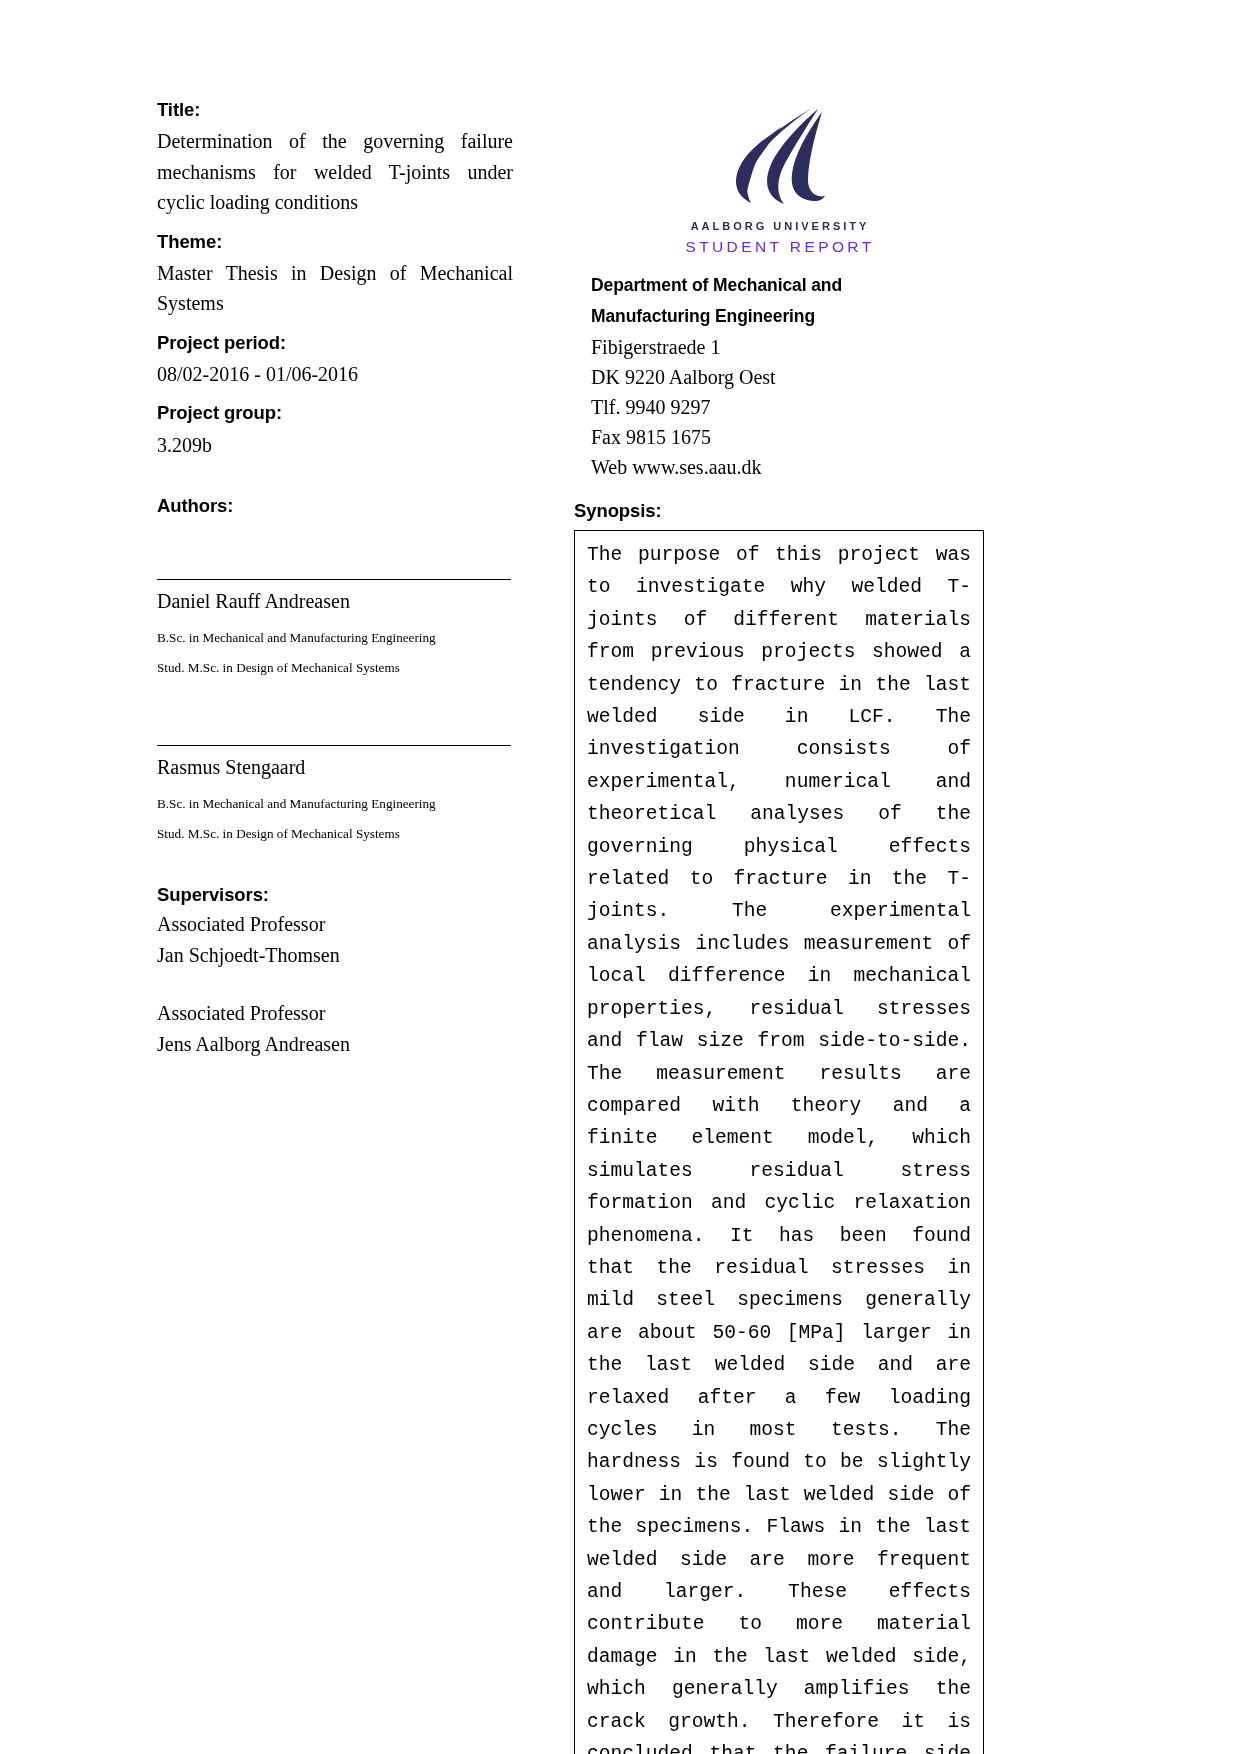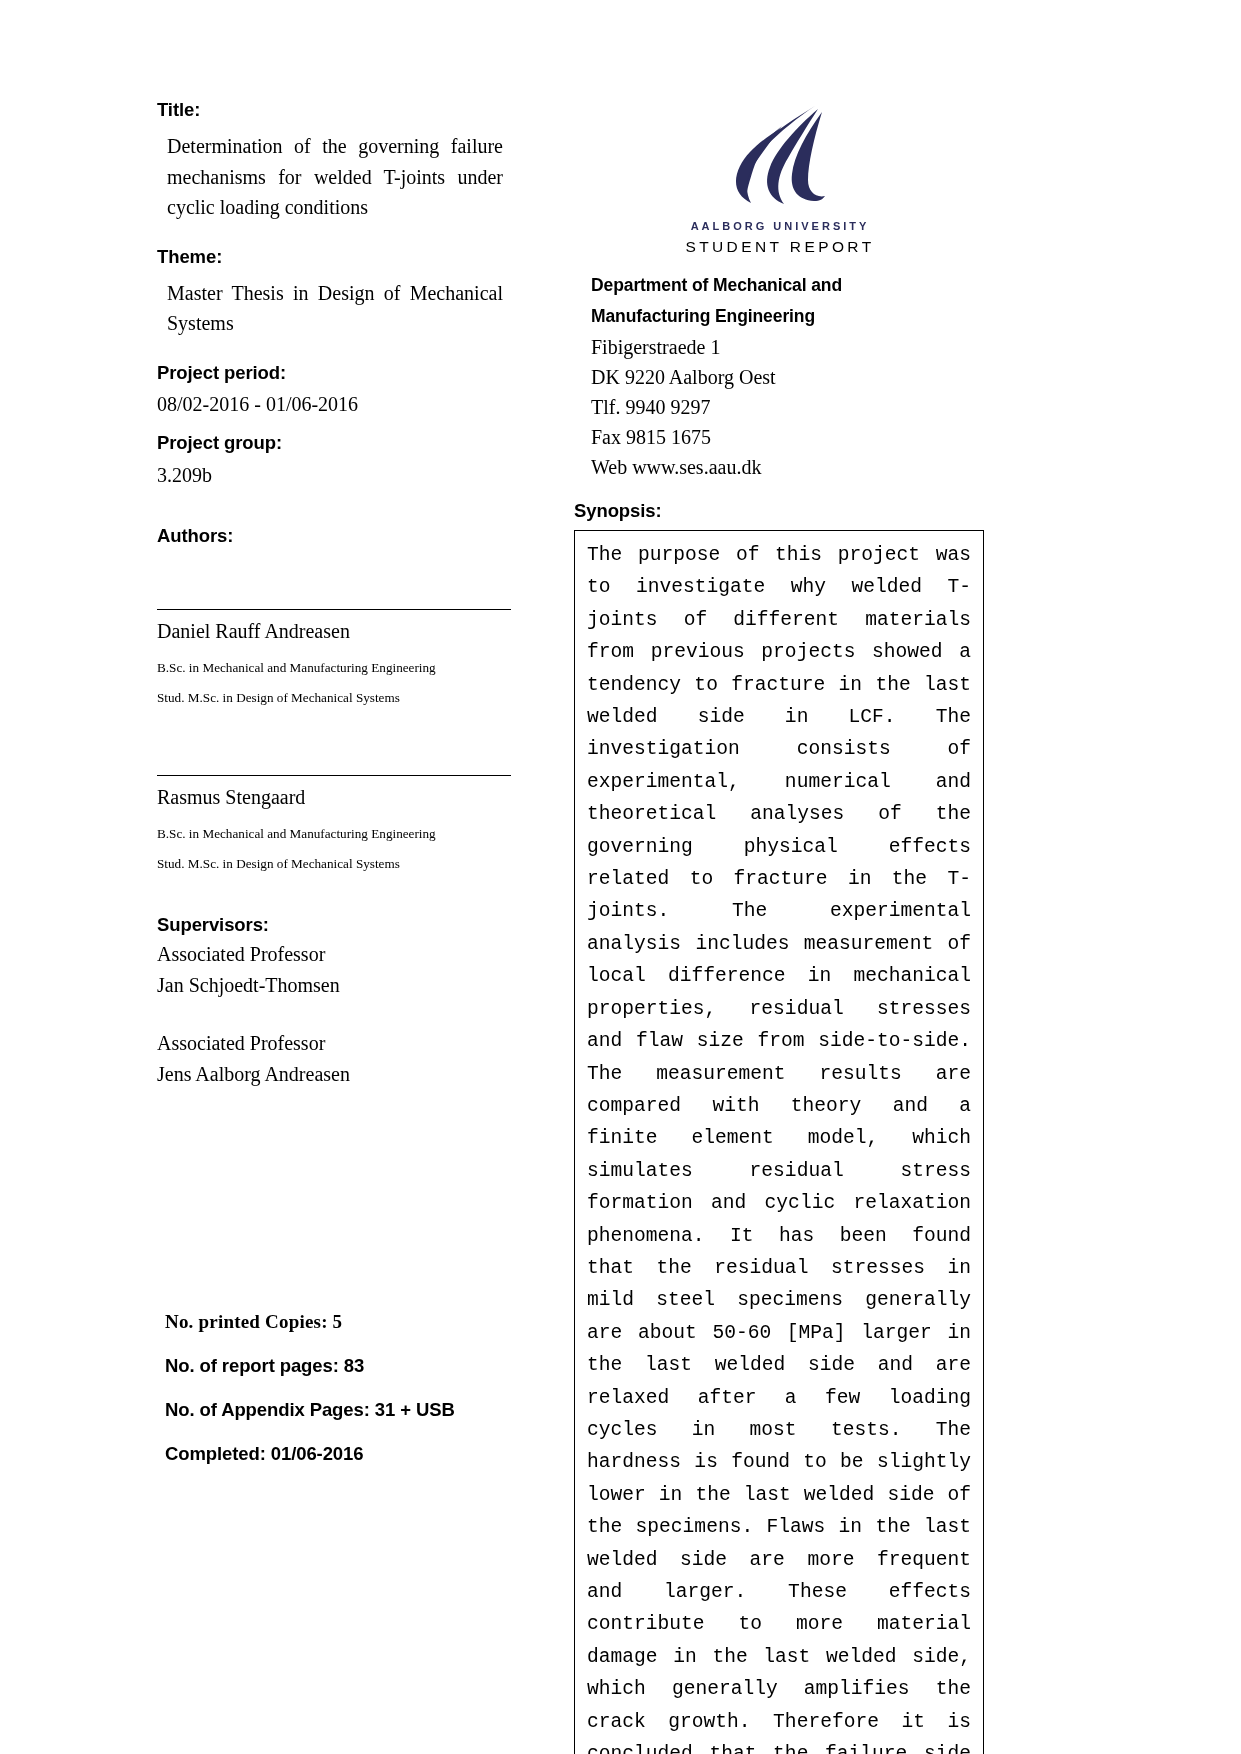--- a/index.html
+++ b/index.html
@@ -44,21 +44,21 @@
     line-height: 1.25;
     letter-spacing: -0.1px;
     margin: 0 0 5px 0;
   }
   .serif-body {
     font-family: "Liberation Serif", "DejaVu Serif", serif;
     font-size: 20px;
     line-height: 30.5px;
     text-align: justify;
     text-justify: inter-word;
-    margin: 10px;
+    margin: 0;
   }
   .serif-line {
     font-family: "Liberation Serif", "DejaVu Serif", serif;
     font-size: 20px;
     line-height: 30.5px;
     margin: 0;
     white-space: nowrap;
   }
   .gap-lg { height: 17px; }
   .gap-md { height: 12px; }
@@ -258,45 +258,39 @@
 
     <div class="sup-gap"></div>
 
     <div class="sup-entry">
       <p class="serif-line">Associated Professor</p>
       <p class="serif-line">Jens Aalborg Andreasen</p>
     </div>
 
   </div>
 
-  <div class="meta-block">
-    <p class="meta-serif-bold">No. printed Copies: 5</p>
-    <p class="meta-sans-bold">No. of report pages: 83</p>
-    <p class="meta-sans-bold">No. of Appendix Pages: 31 + USB</p>
-    <p class="meta-sans-bold">Completed: 01/06-2016</p>
-  </div>
 
   <div class="col-right">
 
     <div class="logo-wrap">
       <svg class="logo-svg" width="96" height="104" viewBox="0 0 96 104">
 
         <path d="M83 2 C 60 16, 36 32, 22 48 C 8 64, 6 80, 15 94 C 10 76, 18 58, 34 42 C 48 28, 66 13, 83 2 Z" fill="#2B2D5C"></path>
         <path d="M15 94 C 6 80, 8 64, 22 48 C 30 39, 40 30, 50 22 C 36 36, 25 52, 21 66 C 17 79, 14 88, 15 94 Z" fill="#2B2D5C"></path>
 
         <path d="M49 24 C 31 35, 15 48, 8 62 C 0 78, 4 92, 19 99 C 12 86, 14 70, 26 55 C 33 45, 41 34, 49 24 Z" fill="#2B2D5C"></path>
 
         <path d="M86 5 C 64 24, 45 45, 38 63 C 31 81, 37 94, 52 100 C 43 88, 45 72, 56 54 C 64 40, 75 22, 86 5 Z" fill="#2B2D5C"></path>
 
         <path d="M90 8 C 74 30, 62 52, 60 70 C 58 86, 66 96, 82 97 C 88 97, 91 95, 93 92 C 84 94, 76 88, 76 76 C 76 60, 82 34, 90 8 Z" fill="#2B2D5C"></path>
       </svg>
     </div>
 
     <div class="logo-name" style="color:#2B2D5C;">AALBORG UNIVERSITY</div>
-    <div class="logo-sub" style="color:#000000;">STUDENT REPORT</div>
+    <div class="logo-sub" style="color:#6d28d9;">STUDENT REPORT</div>
 
     <div class="addr-wrap">
       <p class="addr-dept">Department of Mechanical and</p>
       <p class="addr-dept">Manufacturing Engineering</p>
       <p class="addr-line">Fibigerstraede 1</p>
       <p class="addr-line">DK 9220 Aalborg Oest</p>
       <p class="addr-line">Tlf. 9940 9297</p>
       <p class="addr-line">Fax 9815 1675</p>
       <p class="addr-line">Web www.ses.aau.dk</p>
     </div>

